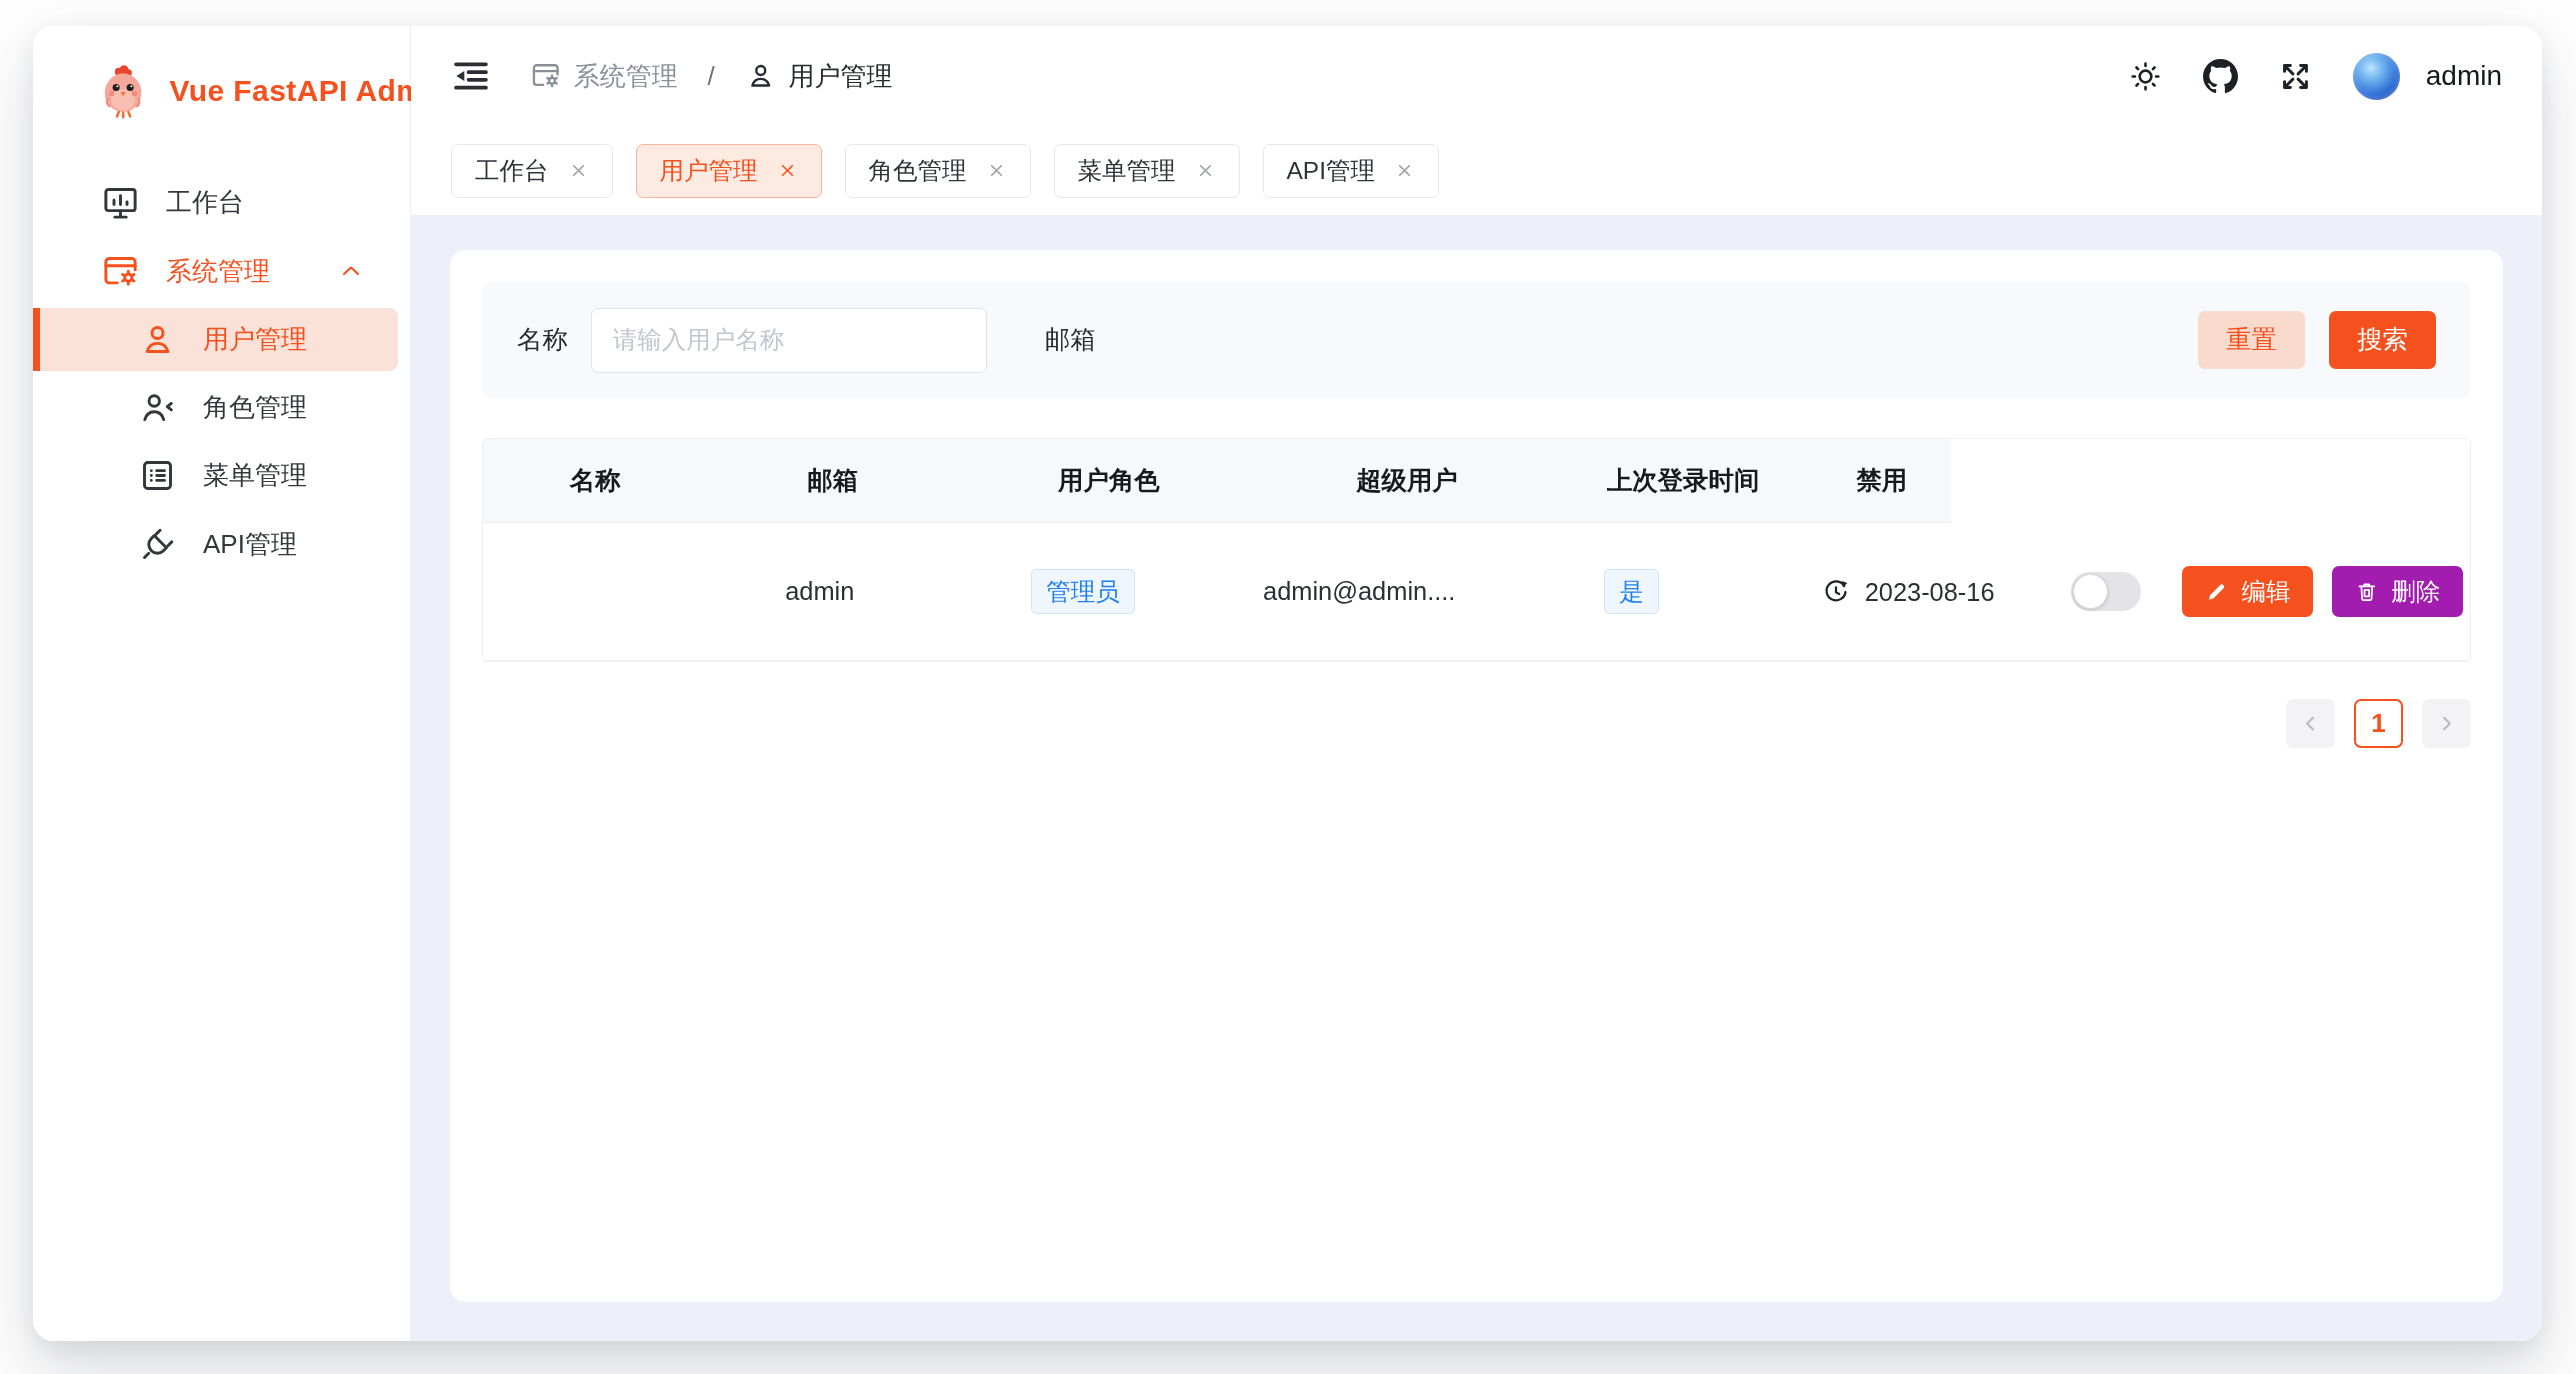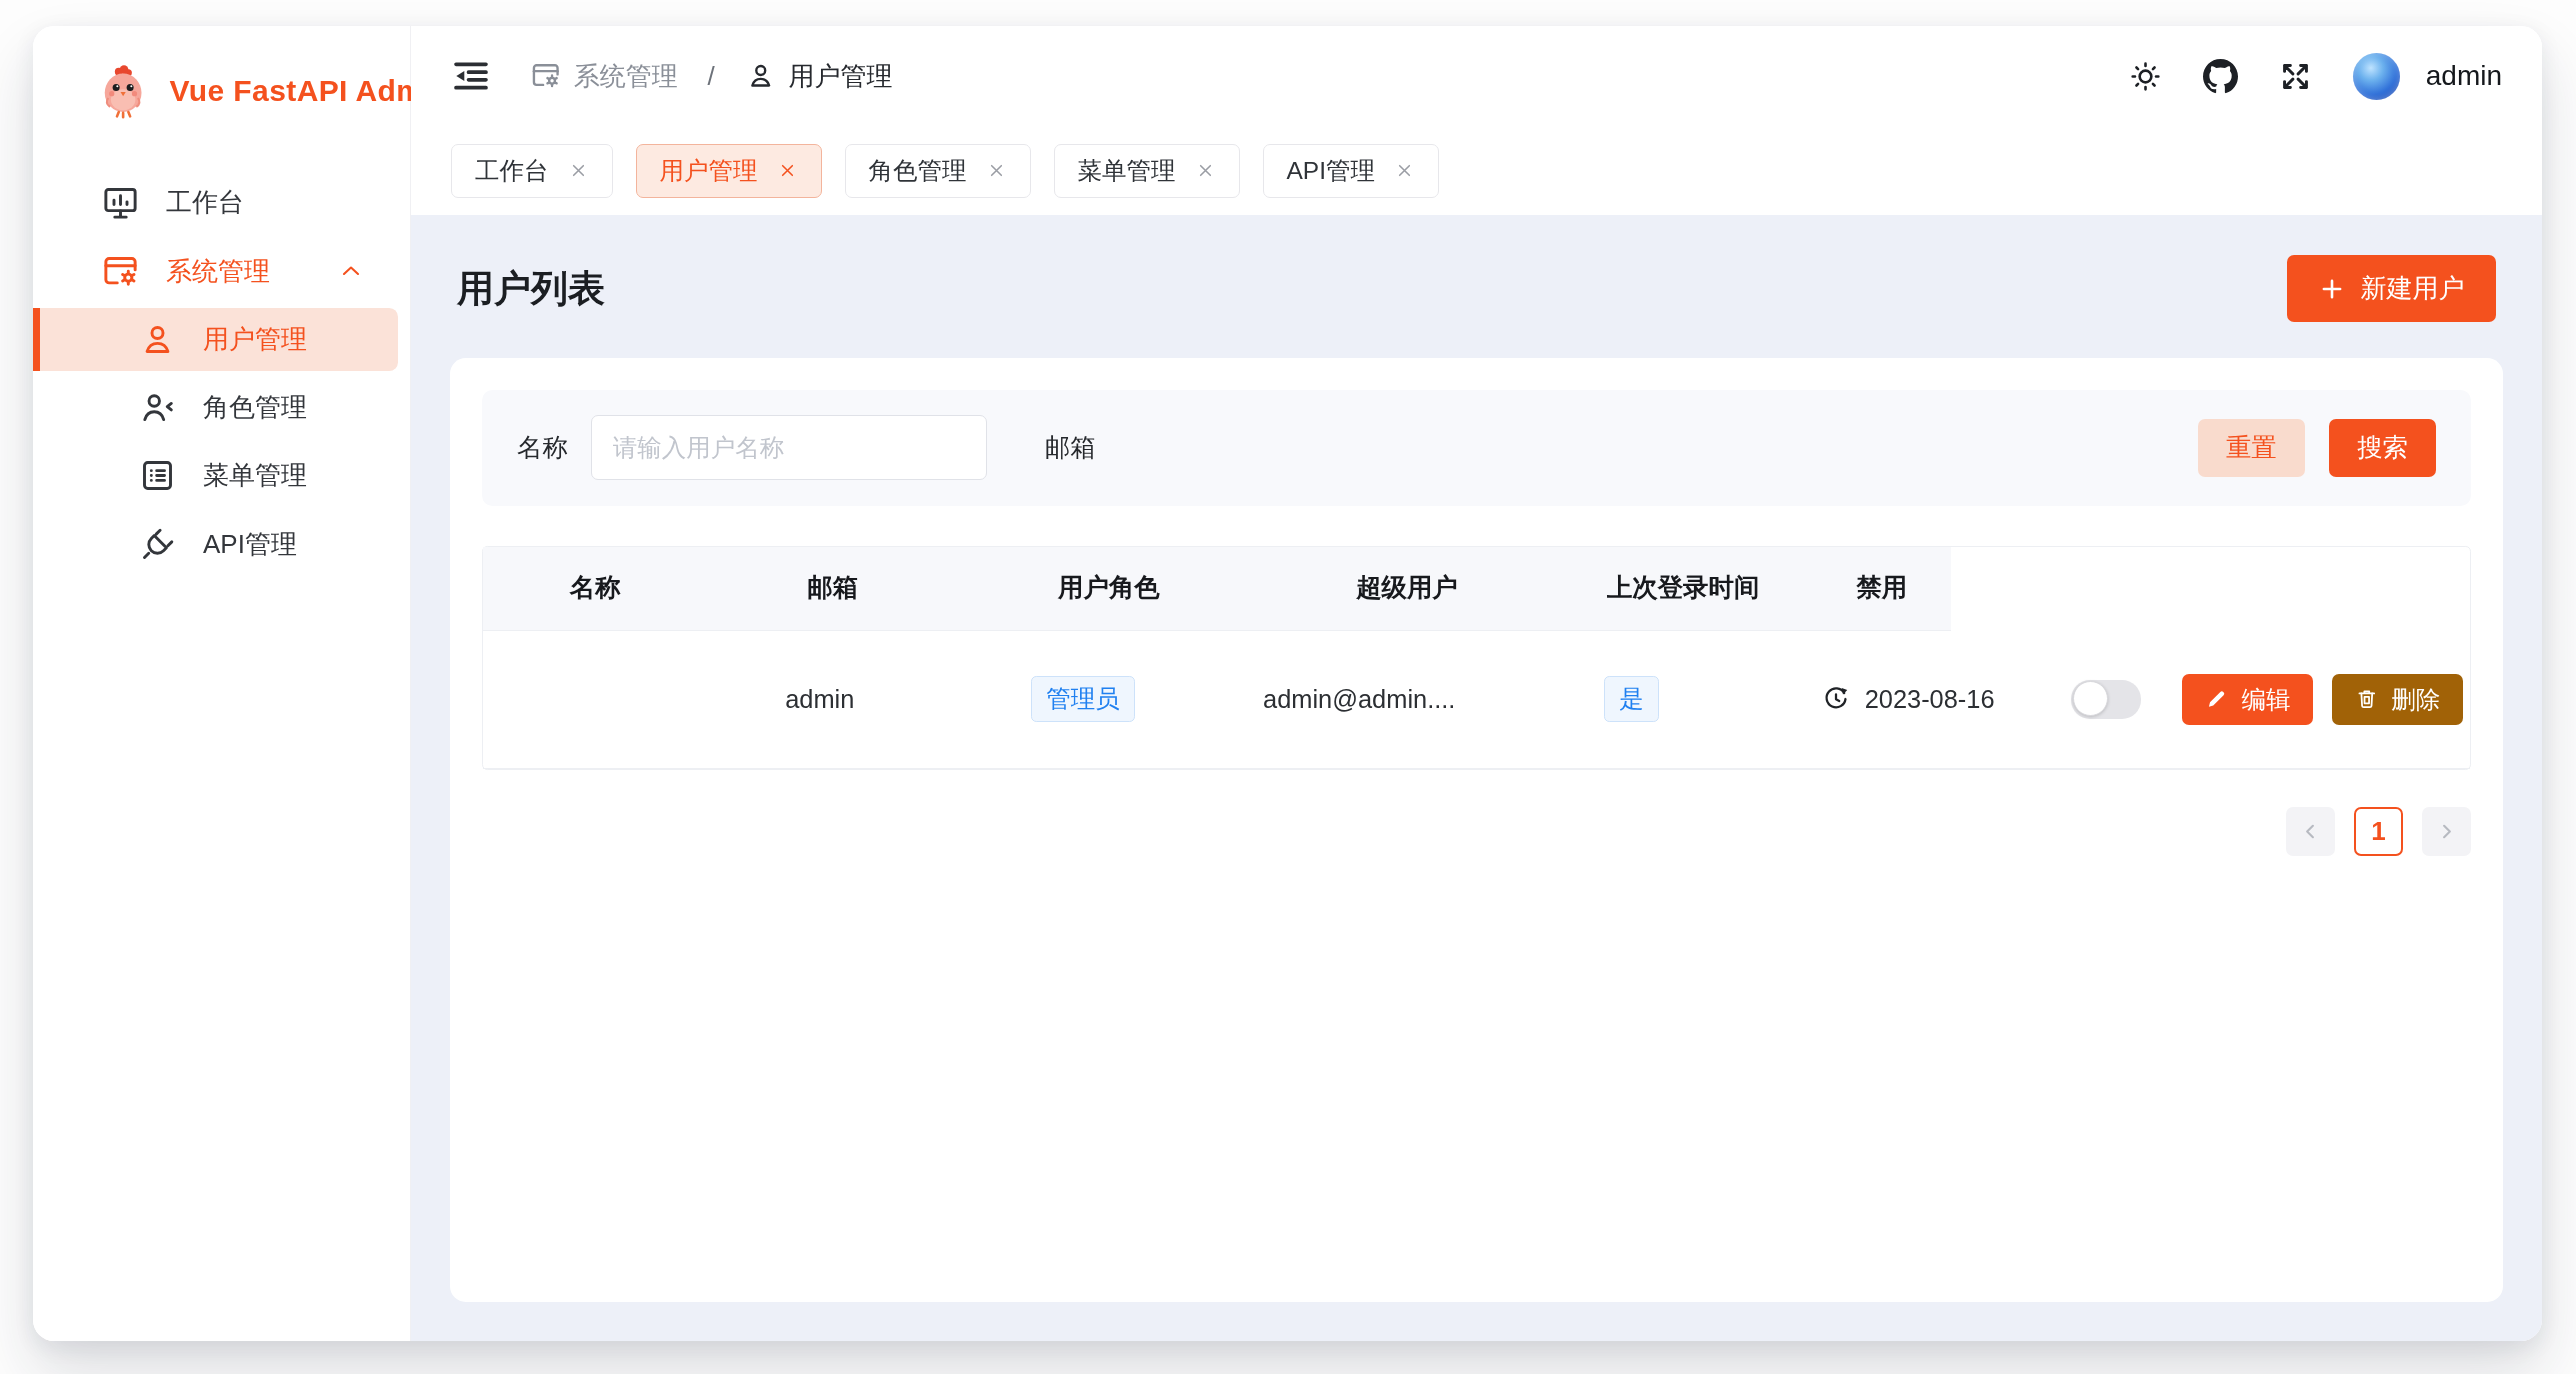--- a/index.html
+++ b/index.html
@@ -86,21 +86,21 @@
 
   .switch { width:70px; height:39px; border-radius:19px; background:#e4e4e8; position:relative; cursor:pointer; flex-shrink:0; }
   .knob { position:absolute; left:1.8px; top:1.8px; width:35px; height:35px; border-radius:50%; background:#fff;
     border:0.9px solid #d8d8dc; box-shadow:0 0.9px 3.5px rgba(0,0,0,.18); }
 
   .actions-cell { display:flex; gap:19px; }
   .act-btn { height:51px; padding:0 23px; border:none; border-radius:7px; color:#fff; font-size:24.5px;
     display:flex; align-items:center; gap:12.3px; cursor:pointer; font-family:inherit; }
   .act-btn .b-icon { width:23.6px; height:23.6px; }
   .edit-btn { background:#f4511e; }
-  .del-btn { background:#a16207; }
+  .del-btn { background:#a21caf; }
 
   .pagination { margin-top:37px; display:flex; justify-content:flex-end; gap:19px; }
   .pg-btn { width:49px; height:49px; border-radius:7px; background:#f3f3f6; color:#b7bac1;
     display:flex; align-items:center; justify-content:center; cursor:pointer; border:none; }
   .pg-btn svg { width:23px; height:23px; }
   .pg-num { width:49px; height:49px; border-radius:7px; background:#fff; border:2.6px solid #f4511e; color:#f4511e;
     font-size:26px; font-weight:600; display:flex; align-items:center; justify-content:center; cursor:pointer; }
 
   svg.stroke { fill:none; stroke:currentColor; stroke-width:1.8; stroke-linecap:round; stroke-linejoin:round; }
 </style>
@@ -259,29 +259,20 @@
       </div>
       <div class="tab">
         <span>API管理</span>
         <svg class="tab-x stroke" viewBox="0 0 24 24">
             <path d="M6.5 6.5l11 11M17.5 6.5l-11 11"></path>
           </svg>
       </div>
     </div>
 
     <div class="content">
-      <div class="title-row">
-        <h1 class="page-title">用户列表</h1>
-        <button class="new-btn">
-          <svg class="b-icon stroke" viewBox="0 0 24 24" style="stroke-width:2.4">
-              <path d="M12 4.5v15M4.5 12h15"></path>
-            </svg>
-          <span>新建用户</span>
-        </button>
-      </div>
 
       <div class="card">
 
         <div class="filter-panel">
           <span class="f-label">名称</span>
           <input class="f-input" placeholder="请输入用户名称" style="">
           <span class="f-label second">邮箱</span>
           <div class="f-spacer"></div>
           <button class="reset-btn">重置</button>
           <button class="search-btn">搜索</button>

